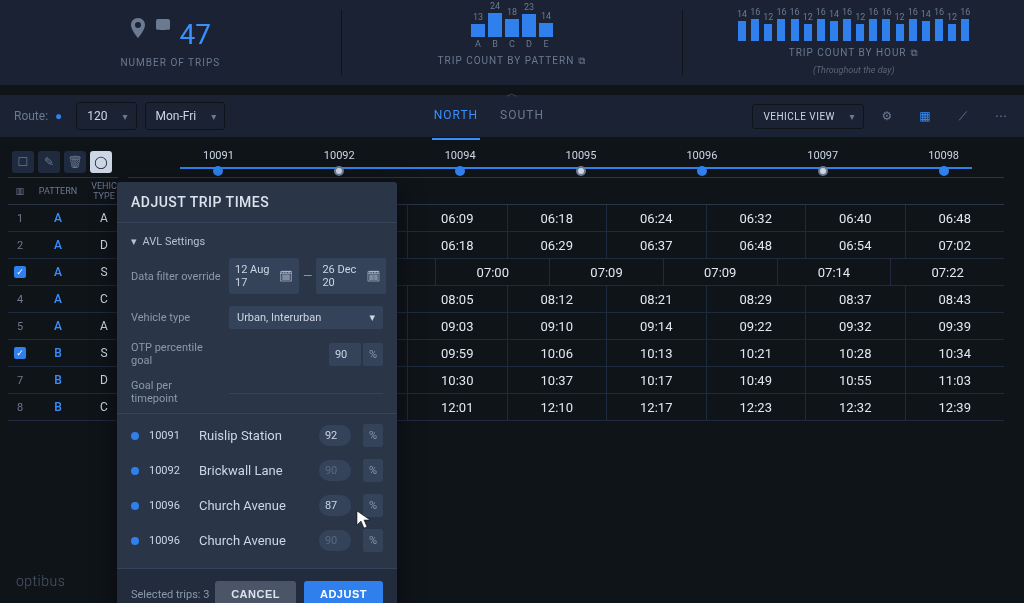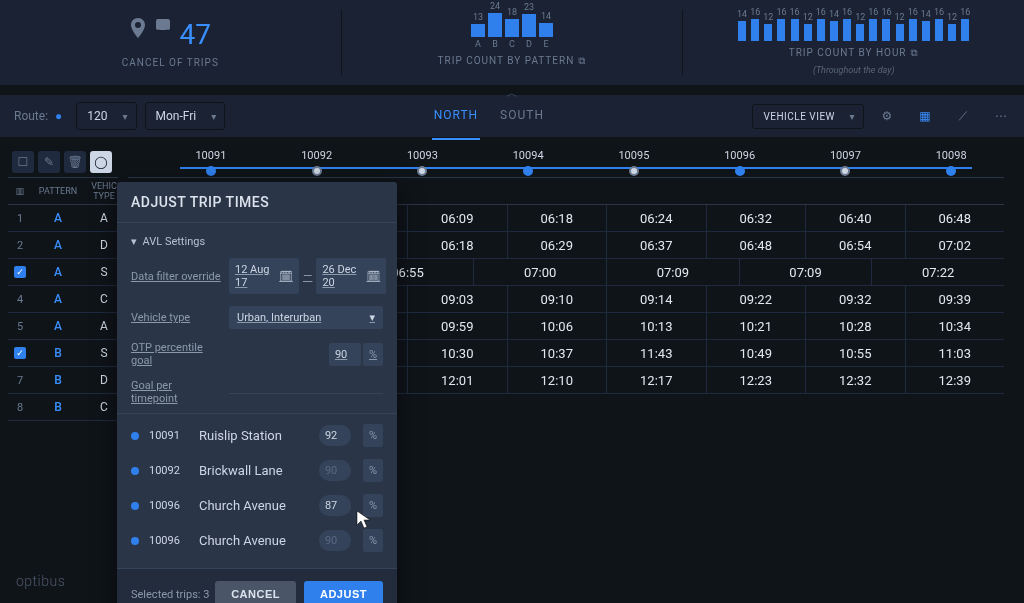--- a/index.html
+++ b/index.html
@@ -191,21 +191,21 @@
   .modal-head {
     padding: 12px 14px;
     font-size: 14px;
     letter-spacing: 0.5px;
     color: #dce3ed;
     font-weight: 500;
     border-bottom: 1px solid #34425a;
   }
   .modal-section { padding: 8px 14px; border-bottom: 1px solid #34425a;}
   .sec-label { display:flex; align-items:center; gap:6px; color:#b5c0d0; font-size:11px; padding: 4px 0;}
-  .form-row { display:flex; align-items:center; justify-content:space-between; padding:6px 0; gap:8px;text-decoration:underline;}
+  .form-row { display:flex; align-items:center; justify-content:space-between; padding:6px 0; gap:8px;}
   .form-label { color:#8b99ad; font-size:11px; flex:0 0 90px;}
   .date-input { background:#34425a; border:none; color:#cdd6e4; padding:5px 6px; font-size:11px; border-radius:2px; width:70px; display:flex; align-items:center; gap:4px;}
   .vehicle-select { background:#34425a; border:none; color:#cdd6e4; padding:5px 8px; font-size:11px; border-radius:2px; flex:1; display:flex; justify-content:space-between; align-items:center;}
   .num-input { background:#34425a; border:none; color:#cdd6e4; padding:5px 6px; font-size:11px; border-radius:2px; width:32px; text-align:left;}
   .pct-badge { background:#34425a; color:#8b99ad; padding:5px 6px; font-size:11px; border-radius:2px; margin-left:2px;}
   .goal-hr { border:none; border-top:1px solid #34425a; margin: 6px 0 4px;}
   .tp-list { padding: 4px 14px 10px;}
   .tp-row { display:flex; align-items:center; gap:10px; padding:6px 0;}
   .tp-row .dot { width:8px; height:8px; border-radius:50%; background:#2f80ed; flex-shrink:0;}
   .tp-row .code { color:#cdd6e4; font-size:11px; width:40px;}
@@ -240,21 +240,21 @@
       <svg width="16" height="20" viewBox="0 0 16 20">
           <path fill="#6b7a91" d="M8 0C4 0 1 3 1 7c0 5 7 13 7 13s7-8 7-13c0-4-3-7-7-7zm0 10a3 3 0 110-6 3 3 0 010 6z"></path>
         </svg>
       <svg width="18" height="16" viewBox="0 0 18 16">
           <rect fill="#6b7a91" x="2" y="1" width="14" height="11" rx="2"></rect>
           <circle fill="#1a2233" cx="5" cy="13" r="1.5"></circle>
           <circle fill="#1a2233" cx="13" cy="13" r="1.5"></circle>
         </svg>
       <span class="trips-count">47</span>
     </div>
-    <div class="trips-label">CANCEL OF TRIPS</div>
+    <div class="trips-label">NUMBER OF TRIPS</div>
   </div>
 
   <div class="summary-card">
     <div class="mini-bars" id="pattern-bars">
         <div class="mini-bar">
           <div class="mini-bar-val">13</div>
                  <div class="mini-bar-fill" style="height:13px"></div>
                  <div class="mini-bar-cat">A</div>
         </div>
         <div class="mini-bar">
@@ -467,24 +467,20 @@
   <div class="right-grid">
     <div class="timepoint-row">
       <div class="tp-line"></div>
       <div id="tp-items" style="display:flex; flex:1;">
           <div class="tp-item">
             <div>10091</div>
             <div class="tp-dot fill"></div>
           </div>
           <div class="tp-item">
             <div>10092</div>
-            <div class="tp-dot grey"></div>
-          </div>
-          <div class="tp-item">
-            <div>10093</div>
             <div class="tp-dot grey"></div>
           </div>
           <div class="tp-item">
             <div>10094</div>
             <div class="tp-dot fill"></div>
           </div>
           <div class="tp-item">
             <div>10095</div>
             <div class="tp-dot grey"></div>
           </div>
@@ -534,21 +530,34 @@
           <div class="time-cell">07:02</div>
         </div>
         <div class="row">
           <div class="stars">★★</div>
           <div class="tag-col"></div>
           <div class="time-cell">06:47</div>
           <div class="time-cell">06:55</div>
           <div class="time-cell">07:00</div>
           <div class="time-cell">07:09</div>
           <div class="time-cell">07:09</div>
+          <div class="time-cell">07:14</div>
           <div class="time-cell">07:22</div>
+        </div>
+        <div class="row">
+          <div class="stars">★★</div>
+          <div class="tag-col"></div>
+          <div class="time-cell">07:44</div>
+          <div class="time-cell">07:55</div>
+          <div class="time-cell">08:05</div>
+          <div class="time-cell">08:12</div>
+          <div class="time-cell">08:21</div>
+          <div class="time-cell">08:29</div>
+          <div class="time-cell">08:37</div>
+          <div class="time-cell">08:43</div>
         </div>
         <div class="row">
           <div class="stars">★★</div>
           <div class="tag-col"></div>
           <div class="time-cell">08:44</div>
           <div class="time-cell">08:54</div>
           <div class="time-cell">09:03</div>
           <div class="time-cell">09:10</div>
           <div class="time-cell">09:14</div>
           <div class="time-cell">09:22</div>
@@ -567,21 +576,21 @@
           <div class="time-cell">10:28</div>
           <div class="time-cell">10:34</div>
         </div>
         <div class="row">
           <div class="stars"></div>
           <div class="tag-col"></div>
           <div class="time-cell">10:10</div>
           <div class="time-cell">10:24</div>
           <div class="time-cell">10:30</div>
           <div class="time-cell">10:37</div>
-          <div class="time-cell">11:43</div>
+          <div class="time-cell">10:17</div>
           <div class="time-cell">10:49</div>
           <div class="time-cell">10:55</div>
           <div class="time-cell">11:03</div>
         </div>
         <div class="row">
           <div class="stars"></div>
           <div class="tag-col"></div>
           <div class="time-cell">11:48</div>
           <div class="time-cell">11:55</div>
           <div class="time-cell">12:01</div>

